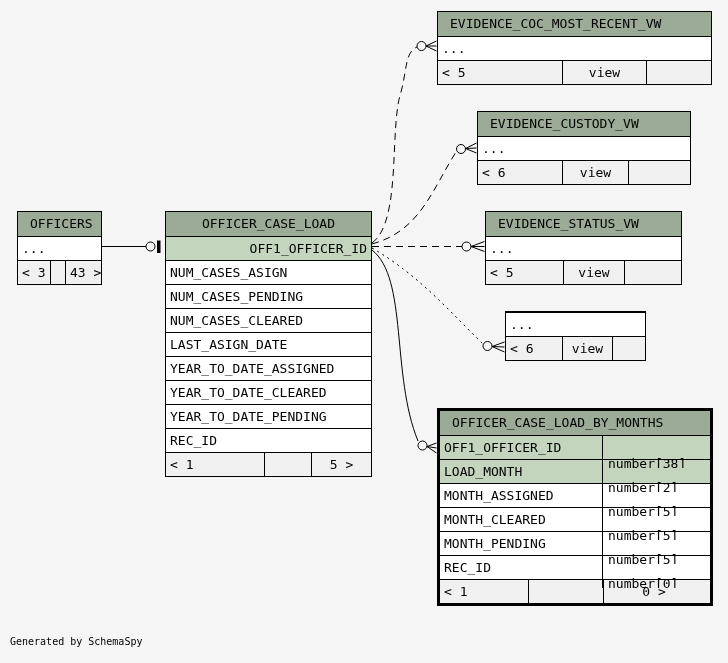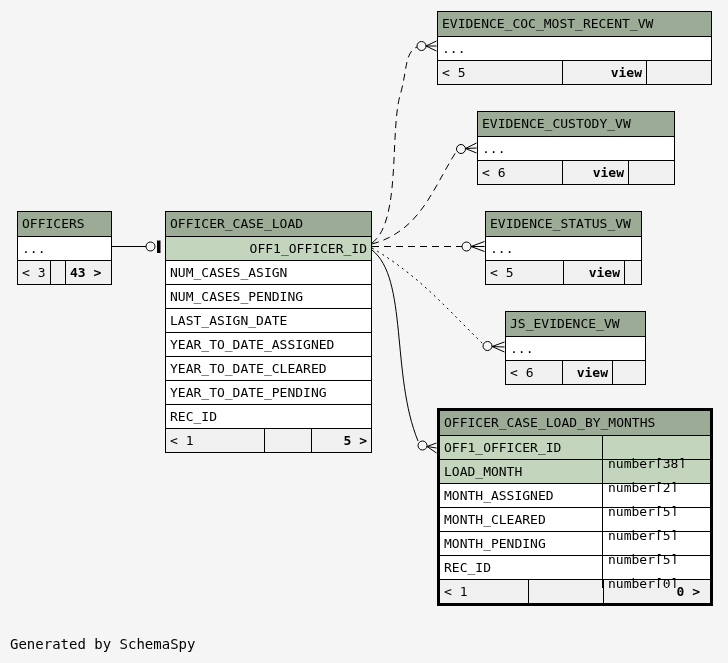--- a/index.html
+++ b/index.html
@@ -17,33 +17,33 @@
   #edges{position:absolute;left:0;top:0;pointer-events:none;}
   #edges path{fill:none;stroke:var(--line);stroke-width:1;}
   #edges path.dashed{stroke-dasharray:7 5;}
   #edges path.dotted{stroke-dasharray:2 4;}
   #edges circle{fill:var(--canvas);stroke:var(--line);stroke-width:1;}
   #edges line{stroke:var(--line);stroke-width:1;}
   #edges rect{fill:var(--line);}
   .tbl{position:absolute;background:var(--rowbg);border:1px solid var(--line);}
   .tbl.emph{border-width:3px;}
   .hdr{height:24px;line-height:24px;background:var(--hdr);
-       padding:0 4px;white-space:nowrap;overflow:hidden;cursor:pointer;}
-  .hdr.center{text-align:left;}
+       padding:0 12px;white-space:nowrap;overflow:hidden;cursor:pointer;}
+  .hdr.center{text-align:center;}
   .row{height:24px;border-top:1px solid var(--line);display:flex;background:var(--rowbg);}
   .row.key{background:var(--key);justify-content:flex-end;}
   .cname{line-height:23px;padding:0 4px;white-space:nowrap;overflow:hidden;}
   .ctype{line-height:23px;padding:16px 5px;white-space:nowrap;overflow:hidden;
          border-left:1px solid var(--line);flex:1;}
   .foot{height:24px;border-top:1px solid var(--line);display:flex;background:var(--foot);}
   .fcell{line-height:23px;padding:0 4px;white-space:nowrap;overflow:hidden;}
   .fcell + .fcell{border-left:1px solid var(--line);}
-  .fcell.r{text-align:right;font-weight:bold;}
+  .fcell.r{text-align:center;}
   .fcell.view{cursor:pointer;}
-  .gen-note{position:absolute;left:10px;top:636px;font-size:14px;white-space:nowrap;}
+  .gen-note{position:absolute;left:10px;top:636px;font-size:10px;white-space:nowrap;}
 </style>
 </head>
 <body>
 
 <svg id="edges" width="728" height="663" viewBox="0 0 728 663">
     <path d="M102,246.5 H146" class="solid"></path>
     <rect x="157" y="240.5" width="3.5" height="12.5"></rect>
     <circle cx="150.5" cy="246.5" r="4.5"></circle>
     <path d="M372,243 C402,221 389,128 401,92 C407,70 405,52 417,47" class="dashed"></path>
     <line x1="426" y1="46" x2="436.5" y2="41"></line>
@@ -66,21 +66,21 @@
     <line x1="492" y1="346.5" x2="504.5" y2="352"></line>
     <circle cx="487.5" cy="346" r="4.5"></circle>
     <path d="M372,250 C408,278 391,375 418,441" class="solid"></path>
     <line x1="427" y1="446.5" x2="436.5" y2="443"></line>
     <line x1="427" y1="446.5" x2="436.5" y2="448"></line>
     <line x1="427" y1="446.5" x2="436.5" y2="453"></line>
     <circle cx="422.5" cy="445.5" r="4.5"></circle>
   </svg>
 
 <div id="tables">
-    <div class="tbl" style="left: 17px; top: 211px; width: 95px;">
+    <div class="tbl" style="left: 17px; top: 211px; width: 85px;">
       <div class="hdr">OFFICERS</div>
       <div class="row">
         <div class="cname">...</div>
       </div>
       <div class="foot">
         <div class="fcell" style="width: 32px; flex: 0 0 32px;">&lt; 3</div>
         <div class="fcell r" style="width: 15px; flex: 0 0 15px;"></div>
         <div class="fcell r" style="width: 36px; flex: 0 0 36px;">43 &gt;</div>
       </div>
     </div>
@@ -89,20 +89,23 @@
       <div class="row key">
         <div class="cname">OFF1_OFFICER_ID</div>
       </div>
       <div class="row">
         <div class="cname">NUM_CASES_ASIGN</div>
       </div>
       <div class="row">
         <div class="cname">NUM_CASES_PENDING</div>
       </div>
       <div class="row">
+        <div class="cname">NUM_CASES_CLEARED</div>
+      </div>
+      <div class="row">
         <div class="cname">LAST_ASIGN_DATE</div>
       </div>
       <div class="row">
         <div class="cname">YEAR_TO_DATE_ASSIGNED</div>
       </div>
       <div class="row">
         <div class="cname">YEAR_TO_DATE_CLEARED</div>
       </div>
       <div class="row">
         <div class="cname">YEAR_TO_DATE_PENDING</div>
@@ -120,44 +123,43 @@
       <div class="hdr">EVIDENCE_COC_MOST_RECENT_VW</div>
       <div class="row">
         <div class="cname">...</div>
       </div>
       <div class="foot">
         <div class="fcell" style="width: 124px; flex: 0 0 124px;">&lt; 5</div>
         <div class="fcell r view" style="width: 84px; flex: 0 0 84px;">view</div>
         <div class="fcell r" style="width: 65px; flex: 0 0 65px;"></div>
       </div>
     </div>
-    <div class="tbl" style="left: 477px; top: 111px; width: 198px;">
+    <div class="tbl" style="left: 477px; top: 111px; width: 214px;">
       <div class="hdr">EVIDENCE_CUSTODY_VW</div>
       <div class="row">
         <div class="cname">...</div>
       </div>
       <div class="foot">
         <div class="fcell" style="width: 84px; flex: 0 0 84px;">&lt; 6</div>
         <div class="fcell r view" style="width: 66px; flex: 0 0 66px;">view</div>
         <div class="fcell r" style="width: 43px; flex: 0 0 43px;"></div>
       </div>
     </div>
-    <div class="tbl" style="left: 485px; top: 211px; width: 157px;">
+    <div class="tbl" style="left: 485px; top: 211px; width: 197px;">
       <div class="hdr">EVIDENCE_STATUS_VW</div>
       <div class="row">
         <div class="cname">...</div>
       </div>
       <div class="foot">
         <div class="fcell" style="width: 77px; flex: 0 0 77px;">&lt; 5</div>
         <div class="fcell r view" style="width: 61px; flex: 0 0 61px;">view</div>
         <div class="fcell r" style="width: 41px; flex: 0 0 41px;"></div>
       </div>
     </div>
     <div class="tbl" style="left: 505px; top: 311px; width: 141px;">
-      <div class="hdr">JS_EVIDENCE_VW</div>
       <div class="row">
         <div class="cname">...</div>
       </div>
       <div class="foot">
         <div class="fcell" style="width: 56px; flex: 0 0 56px;">&lt; 6</div>
         <div class="fcell r view" style="width: 50px; flex: 0 0 50px;">view</div>
         <div class="fcell r" style="width: 33px; flex: 0 0 33px;"></div>
       </div>
     </div>
     <div class="tbl emph" style="left: 437px; top: 408px; width: 276px;">

